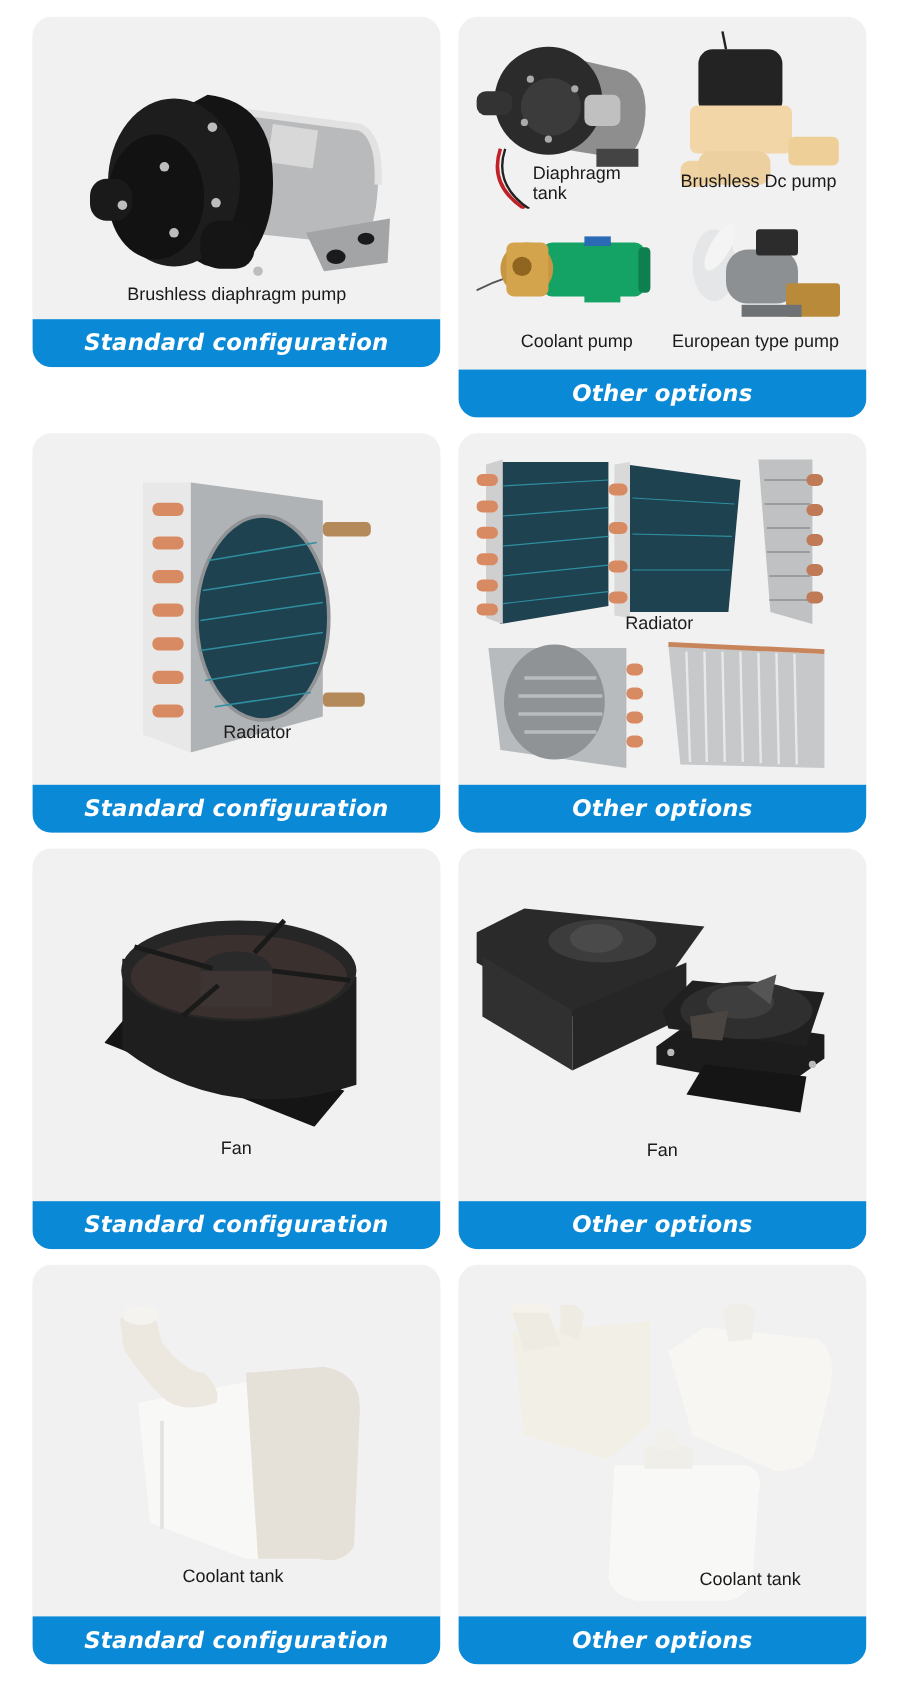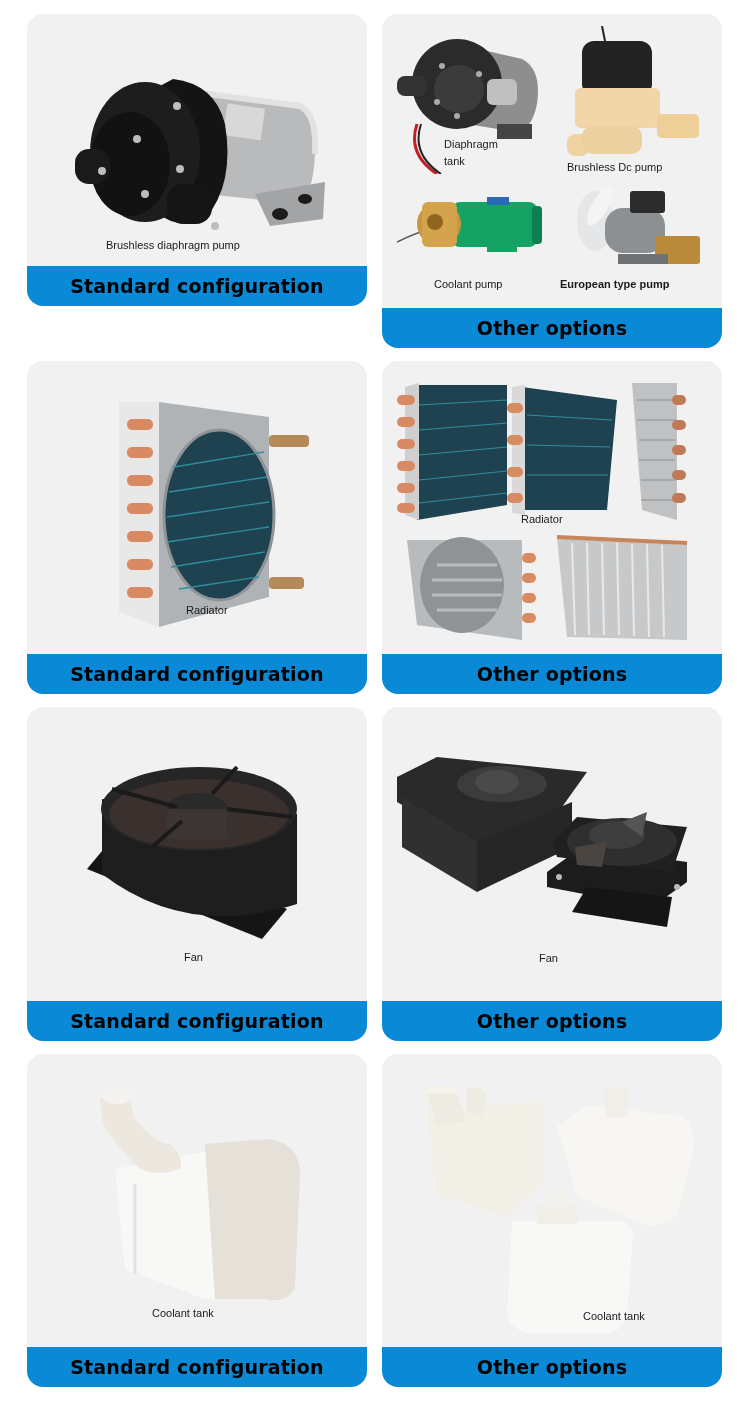--- a/index.html
+++ b/index.html
@@ -1,21 +1,21 @@
 <!DOCTYPE html>
 <html><head>
 <meta charset="utf-8">
 <style>
   html,body{margin:0;padding:0;background:#ffffff;}
   body{width:750px;height:1407px;position:relative;overflow:hidden;font-family:"DejaVu Sans","Liberation Sans",sans-serif;}
   .card{position:absolute;width:340px;background:#f1f1f1;border-radius:16px;overflow:hidden;}
-  .card .bar{position:absolute;left:0;right:0;bottom:0;height:40px;background:#0a8ad6;color:#000000;
+  .card .bar{position:absolute;left:0;right:0;bottom:0;height:40px;background:#0a8ad6;color:#ffffff;
     font-family:"DejaVu Sans","Liberation Sans",sans-serif;font-weight:bold;font-size:19px;
-    display:flex;align-items:center;justify-content:center;letter-spacing:0.2px;}
-  .label{position:absolute;font-family:"Liberation Sans","DejaVu Sans",sans-serif;font-size:11px;color:#1a1a1a;white-space:nowrap;line-height:17px;}
+    display:flex;align-items:center;justify-content:center;letter-spacing:0.2px;font-style:italic;}
+  .label{position:absolute;font-family:"Liberation Sans","DejaVu Sans",sans-serif;font-size:15px;color:#1a1a1a;white-space:nowrap;line-height:17px;}
   .art{position:absolute;}
   svg{display:block;}
 </style>
 </head>
 <body>
 
 <div class="card" style="left:27px;top:14px;height:292px;text-align:center;">
   <div class="art" style="left:48px;top:40px;">
     <svg width="250" height="180" viewBox="0 0 250 180">
       <rect x="150" y="50" width="12" height="4" fill="#999"></rect>
@@ -68,21 +68,21 @@
   <div class="art" style="left:185px;top:12px;">
     <svg width="140" height="130" viewBox="0 0 140 130">
       <line x1="35" y1="0" x2="38" y2="15" stroke="#222" stroke-width="2"></line>
       <rect x="15" y="15" width="70" height="55" rx="12" fill="#232323"></rect>
       <rect x="8" y="62" width="85" height="40" rx="6" fill="#f2d6a8"></rect>
       <rect x="90" y="88" width="42" height="24" rx="5" fill="#efcf98"></rect>
       <rect x="0" y="108" width="22" height="22" rx="8" fill="#f0d3a2"></rect>
       <rect x="15" y="100" width="60" height="28" rx="10" fill="#ecd0a0"></rect>
     </svg>
   </div>
-  <div class="label" style="left:185px;top:145px;">Brushless Dc pump</div>
+  <div class="label" style="left:185px;top:129px;">Brushless Dc pump</div>
 
   <div class="art" style="left:15px;top:178px;">
     <svg width="150" height="70" viewBox="0 0 150 70">
       <path d="M0 50 Q20 40 40 35" stroke="#555" stroke-width="1.5" fill="none"></path>
       <rect x="55" y="10" width="85" height="45" rx="8" fill="#14a365"></rect>
       <rect x="135" y="14" width="10" height="38" rx="4" fill="#0e7f4e"></rect>
       <rect x="90" y="5" width="22" height="8" fill="#2b6bb5"></rect>
       <rect x="90" y="50" width="30" height="10" fill="#14a365"></rect>
       <circle cx="42" cy="32" r="22" fill="#c89642"></circle>
       <rect x="25" y="10" width="35" height="45" rx="6" fill="#d3a44c"></rect>
@@ -94,21 +94,21 @@
   <div class="art" style="left:188px;top:172px;">
     <svg width="145" height="90" viewBox="0 0 145 90">
       <ellipse cx="25" cy="35" rx="18" ry="30" fill="#e4e6e8"></ellipse>
       <ellipse cx="30" cy="20" rx="8" ry="22" fill="#f4f4f4" transform="rotate(30 30 20)"></ellipse>
       <rect x="35" y="22" width="60" height="45" rx="18" fill="#8d9092"></rect>
       <rect x="60" y="5" width="35" height="22" rx="3" fill="#2c2c2c"></rect>
       <rect x="85" y="50" width="45" height="28" rx="3" fill="#b98a3a"></rect>
       <rect x="48" y="68" width="50" height="10" fill="#6f7274"></rect>
     </svg>
   </div>
-  <div class="label" style="left:178px;top:262px;font-weight:bold;">European type pump</div>
+  <div class="label" style="left:178px;top:262px;">European type pump</div>
   <div class="bar">Other options</div>
 </div>
 
 <div class="card" style="left:27px;top:361px;height:333px;">
   <div class="art" style="left:92px;top:36px;">
     <svg width="200" height="230" viewBox="0 0 200 230">
       <path d="M0 5 L40 5 L40 230 L0 215 Z" fill="#e8e8e8"></path>
       <path d="M40 5 L150 20 L150 200 L40 230 Z" fill="#b0b3b6"></path>
       <ellipse cx="100" cy="118" rx="55" ry="85" fill="#1f4250"></ellipse>
       <ellipse cx="100" cy="118" rx="55" ry="85" fill="none" stroke="#909395" stroke-width="3"></ellipse>

